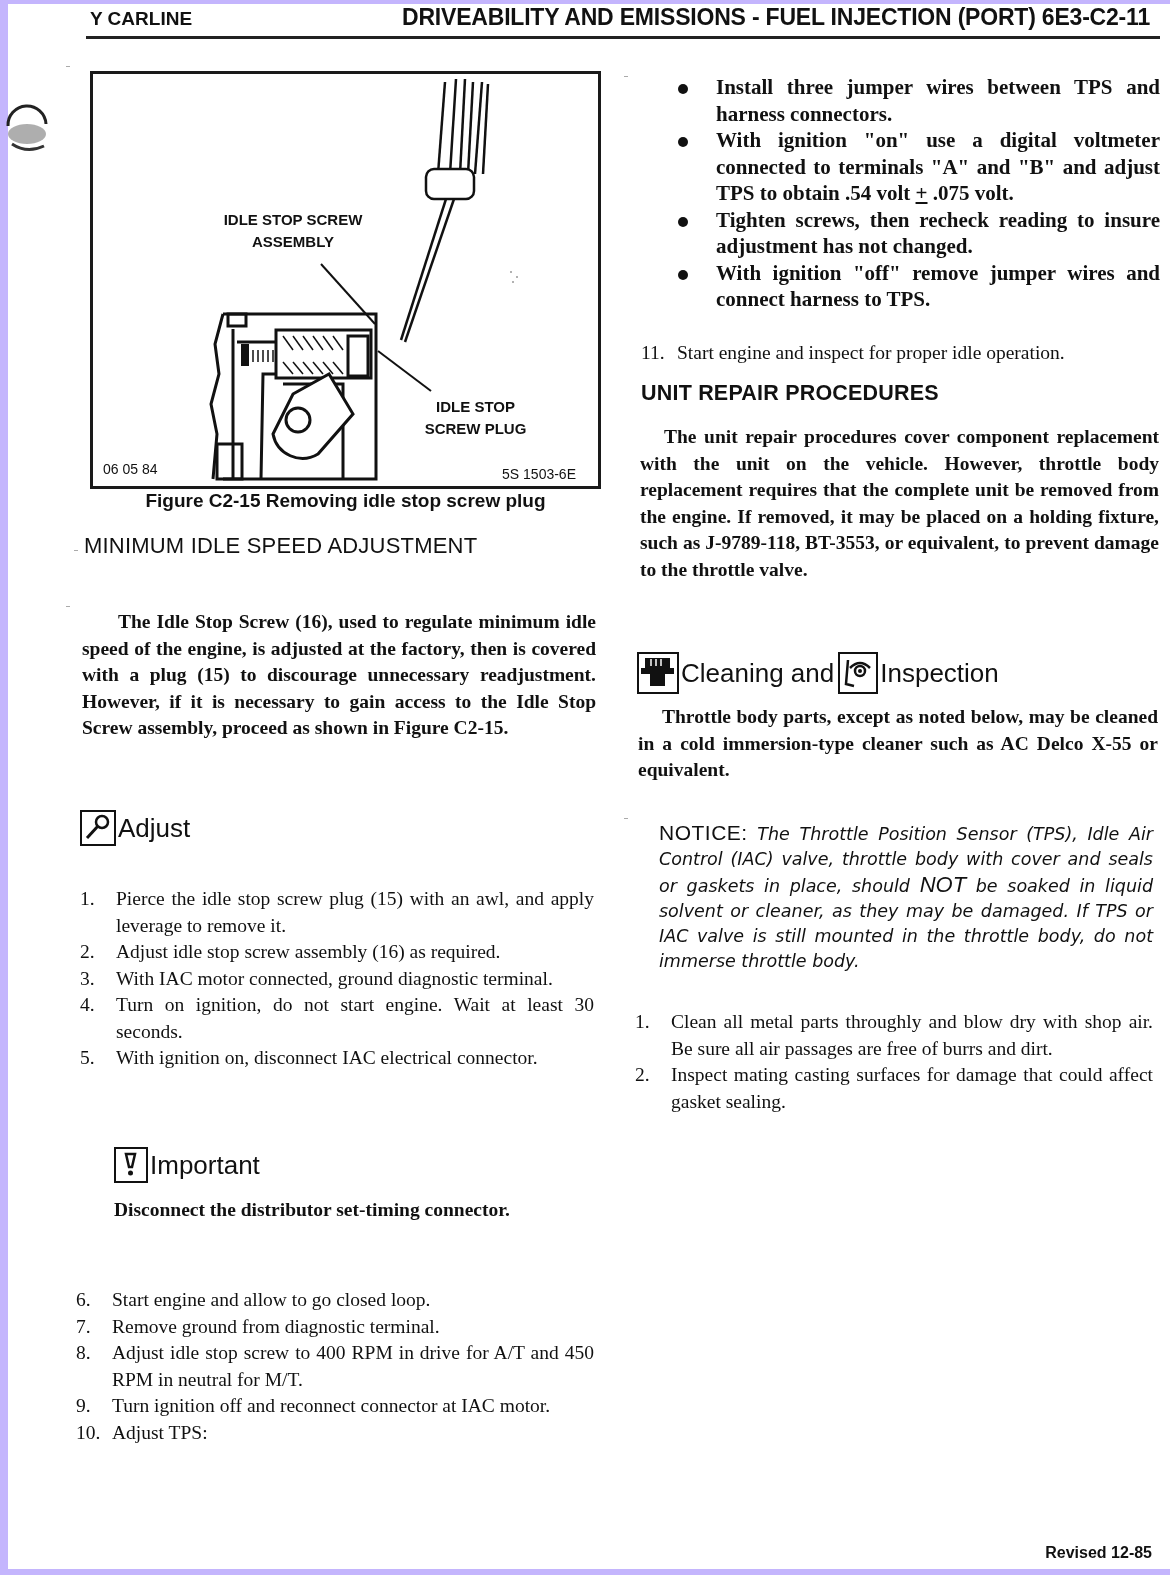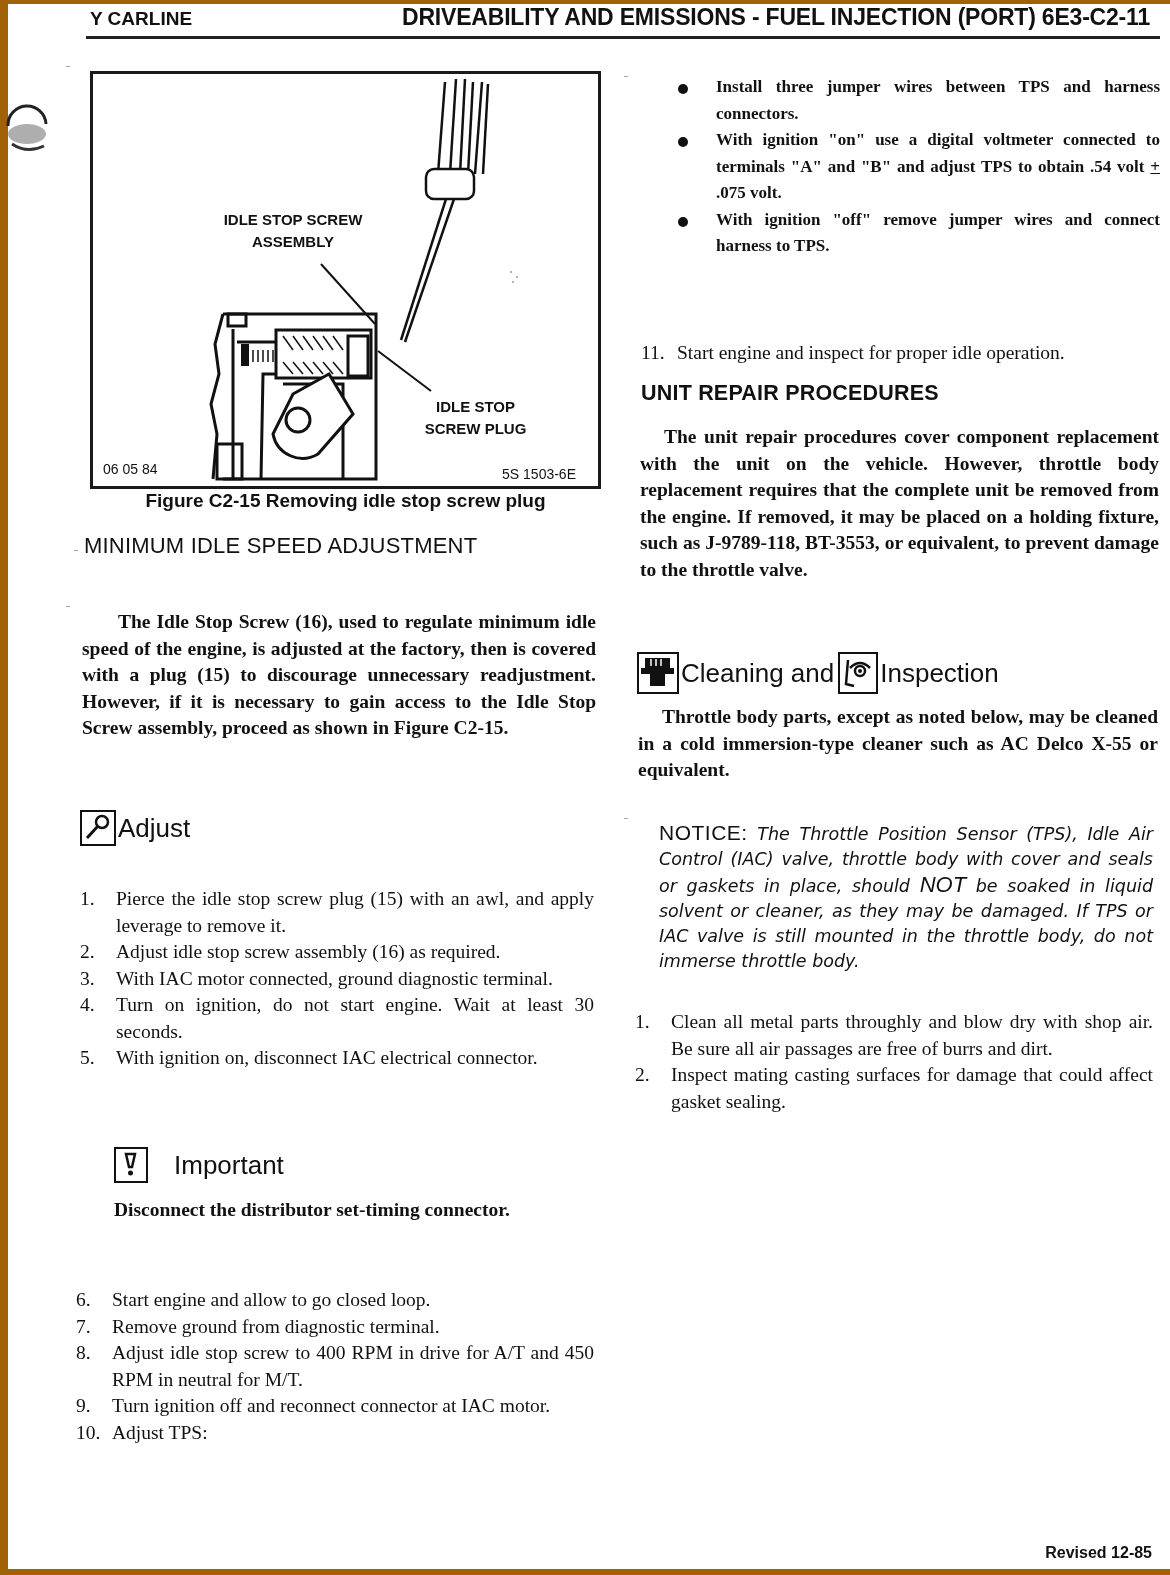--- a/index.html
+++ b/index.html
@@ -1,18 +1,18 @@
 <!DOCTYPE html>
 <html><head>
 <meta charset="utf-8">
 <style>
   * { box-sizing: border-box; margin: 0; padding: 0; }
   html, body { width: 1170px; height: 1575px; background: #fff; overflow: hidden; }
   body { position: relative; color: #111; font-family: "Liberation Serif", "DejaVu Serif", serif; }
-  .frame { position: absolute; left: 0; top: 0; width: 1170px; height: 1575px; background: #a16207; }
+  .frame { position: absolute; left: 0; top: 0; width: 1170px; height: 1575px; background: #c4b5fd; }
   .page { position: absolute; left: 8px; top: 4px; width: 1162px; height: 1565px; background: #ffffff; }
 
   
   .hdr-left { position: absolute; left: 90px; top: 8px; font-family: "Liberation Sans", sans-serif; font-weight: bold; font-size: 19px; }
   .hdr-right { position: absolute; right: 20px; top: 4px; font-family: "Liberation Sans", sans-serif; font-weight: bold; font-size: 23px; letter-spacing: -0.2px; }
   .hdr-rule { position: absolute; left: 86px; top: 36px; width: 1074px; height: 3px; background: #222; }
 
   .punch { position: absolute; left: 4px; top: 104px; width: 46px; height: 52px; }
 
   
@@ -29,21 +29,21 @@
   .para .indent { display: inline-block; width: 36px; }
 
   .icon-box { display: inline-block; width: 36px; height: 36px; border: 2.5px solid #111; vertical-align: middle; position: relative; }
   .ico-head { position: absolute; display: flex; align-items: center; font-family: "Liberation Sans", sans-serif; font-size: 26px; }
   .ico-head span.t { margin-left: 2px; }
 
   ol.steps { position: absolute; list-style: none; font-weight: normal; font-size: 19.5px; line-height: 26.5px; margin-top: 24px; }
   ol.steps li { position: relative; padding-left: 36px; text-align: justify; }
   ol.steps li .n { position: absolute; left: 0; top: 0; }
 
-  ul.bullets { position: absolute; list-style: none; font-weight: bold; font-size: 17px; line-height: 26.5px; }
+  ul.bullets { position: absolute; list-style: none; font-weight: bold; font-size: 21px; line-height: 26.5px; }
   ul.bullets li { position: relative; padding-left: 40px; text-align: justify; }
   ul.bullets li .dot { position: absolute; left: 2px; top: 10px; width: 10px; height: 10px; border-radius: 50%; background: #111; }
   .u { text-decoration: underline; }
 
   .notice { position: absolute; left: 659px; top: 820px; width: 494px; font-family: "DejaVu Sans", sans-serif; font-style: italic; font-size: 17.5px; line-height: 25px; text-align: justify; }
   .notice .nh { font-style: normal; font-family: "Liberation Sans", sans-serif; font-size: 21px; letter-spacing: 0.5px; }
   .notice .nb { font-style: italic; font-family: "Liberation Sans", sans-serif; font-size: 22px; }
 
   .footer { position: absolute; right: 18px; top: 1544px; font-family: "Liberation Sans", sans-serif; font-weight: bold; font-size: 16px; }
   .specks { position: absolute; width: 4px; height: 1px; background: #aaa; }
@@ -150,21 +150,21 @@
 </div>
 
 <ol class="steps" style="left:80px; top:862px; width:514px;">
   <li><span class="n">1.</span><span>Pierce the idle stop screw plug (15) with an awl, and apply leverage to remove it.</span></li>
   <li><span class="n">2.</span><span>Adjust idle stop screw assembly (16) as required.</span></li>
   <li><span class="n">3.</span><span>With IAC motor connected, ground diagnostic terminal.</span></li>
   <li><span class="n">4.</span><span>Turn on ignition, do not start engine.  Wait at least 30 seconds.</span></li>
   <li><span class="n">5.</span><span>With ignition on, disconnect IAC electrical connector.</span></li>
 </ol>
 
-<div class="ico-head" style="left:114px; top:1147px;gap:24px;">
+<div class="ico-head" style="left:114px; top:1147px;">
   <span class="icon-box" style="width:34px;height:36px;">
     <svg width="29" height="31" viewBox="0 0 29 31">
           <path d="M10 5 L19 5 L16 18 L13 18 Z" fill="none" stroke="#111" stroke-width="2.5"></path>
           <circle cx="14.5" cy="24" r="2.5" fill="#111"></circle>
         </svg>
   </span>
   <span class="t">Important</span>
 </div>
 
 <div class="para" style="left:114px; top:1197px; width:478px; text-align-last: left;">Disconnect the distributor set-timing connector.</div>
@@ -173,20 +173,21 @@
   <li><span class="n">6.</span><span>Start engine and allow to go closed loop.</span></li>
   <li><span class="n">7.</span><span>Remove ground from diagnostic terminal.</span></li>
   <li><span class="n">8.</span><span>Adjust idle stop screw to 400 RPM in drive for A/T and 450 RPM in neutral for M/T.</span></li>
   <li><span class="n">9.</span><span>Turn ignition off and reconnect connector at IAC motor.</span></li>
   <li><span class="n">10.</span><span>Adjust TPS:</span></li>
 </ol>
 
 <ul class="bullets" style="left:676px; top:74px; width:484px;">
   <li><span class="dot"></span><span>Install three jumper wires between TPS and harness connectors.</span></li>
   <li><span class="dot"></span><span>With ignition "on" use a digital voltmeter connected to terminals "A" and "B" and adjust TPS to obtain .54 volt </span><span class="u">+</span><span> .075 volt.</span></li>
+  <li><span class="dot"></span><span>Tighten screws, then recheck reading to insure adjustment has not changed.</span></li>
   <li><span class="dot"></span><span>With ignition "off" remove jumper wires and connect harness to TPS.</span></li>
 </ul>
 
 <ol class="steps" style="left:641px; top:316px; width:519px;">
   <li><span class="n">11.</span><span>Start engine and inspect for proper idle operation.</span></li>
 </ol>
 
 <div class="h-section b" style="left:641px; top:381px; font-size:21.5px;">UNIT REPAIR PROCEDURES</div>
 
 <div class="para" style="left:640px; top:424px; width:519px;"><span class="indent" style="width:24px;"></span><span>The unit repair procedures cover component replacement with the unit on the vehicle. However, throttle body replacement requires that the complete unit be removed from the engine. If removed, it may be placed on a holding fixture, such as J-9789-118, BT-3553, or equivalent, to prevent damage to the throttle valve.</span></div>

